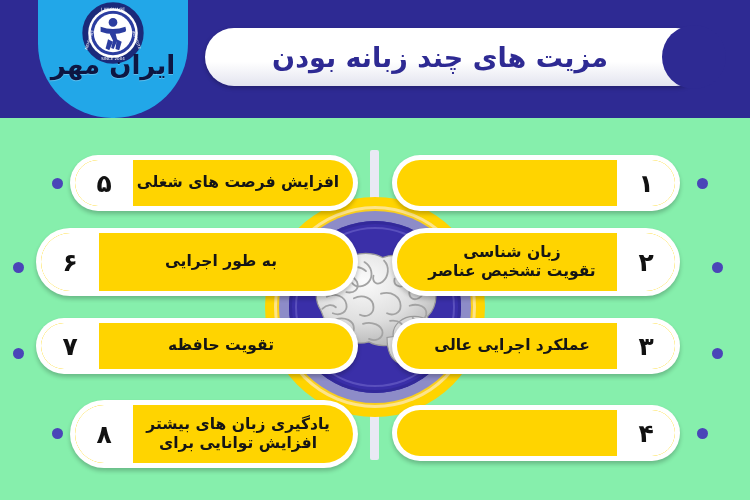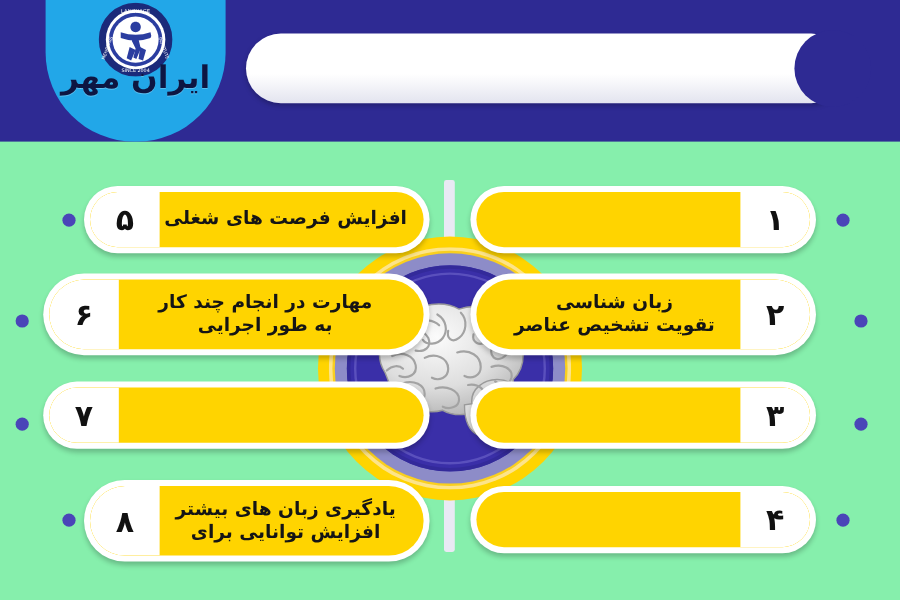--- a/index.html
+++ b/index.html
@@ -134,20 +134,21 @@
           <text x="50" y="93" font-size="6.5" fill="#ffffff" text-anchor="middle" font-family="DejaVu Sans, sans-serif">SINCE 2004</text>
           <text x="14" y="62" font-size="6" fill="#ffffff" text-anchor="middle" transform="rotate(-70 14 62)" font-family="DejaVu Sans, sans-serif">MEHRPARS</text>
           <text x="86" y="62" font-size="6" fill="#ffffff" text-anchor="middle" transform="rotate(70 86 62)" font-family="DejaVu Sans, sans-serif">INSTITUTE</text>
         </svg>
         <div class="logo-word">ایران مهر</div>
       </div>
     </div>
 
     <div class="title-pill"></div>
     <div class="title-cap"></div>
+    <div class="title-text">مزیت های چند زبانه بودن</div>
   </div>
 
   <div class="conn h" style="left:470px;top:185px;width:60px;"></div>
   <div class="conn h" style="left:478px;top:258px;width:60px;"></div>
   <div class="conn h" style="left:478px;top:345px;width:60px;"></div>
   <div class="conn h" style="left:470px;top:420px;width:60px;"></div>
   <div class="conn h" style="left:220px;top:185px;width:60px;"></div>
   <div class="conn h" style="left:212px;top:258px;width:60px;"></div>
   <div class="conn h" style="left:212px;top:345px;width:60px;"></div>
   <div class="conn h" style="left:220px;top:420px;width:60px;"></div>
@@ -212,20 +213,23 @@
           <span>زبان شناسی</span>
           <span>تقویت تشخیص عناصر</span>
         </div>
       </div>
     </div>
   </div>
 
   <div class="pill right" style="left:392px;top:318px;width:288px;">
     <div class="pill-inner">
       <div class="num">۳</div>
+      <div class="label">
+        <span>عملکرد اجرایی عالی</span>
+      </div>
     </div>
   </div>
 
   <div class="pill right" style="left:392px;top:405px;width:288px;">
     <div class="pill-inner">
       <div class="num">۴</div>
     </div>
   </div>
 
   <div class="pill left" style="left:70px;top:155px;width:288px;">
@@ -235,30 +239,32 @@
         <span>افزایش فرصت های شغلی</span>
       </div>
     </div>
   </div>
 
   <div class="pill left tall" style="left:36px;top:228px;width:322px;">
     <div class="pill-inner">
       <div class="num">۶</div>
       <div class="label">
         <div style="width:100%">
-          <span>مهارت در انجام چند کار</span>
           <span>به طور اجرایی</span>
         </div>
       </div>
     </div>
   </div>
 
   <div class="pill left" style="left:36px;top:318px;width:322px;">
     <div class="pill-inner">
       <div class="num">۷</div>
+      <div class="label">
+        <span>تقویت حافظه</span>
+      </div>
     </div>
   </div>
 
   <div class="pill left tall" style="left:70px;top:400px;width:288px;">
     <div class="pill-inner">
       <div class="num">۸</div>
       <div class="label">
         <div style="width:100%">
           <span>یادگیری زبان های بیشتر</span>
           <span>افزایش توانایی برای</span>

